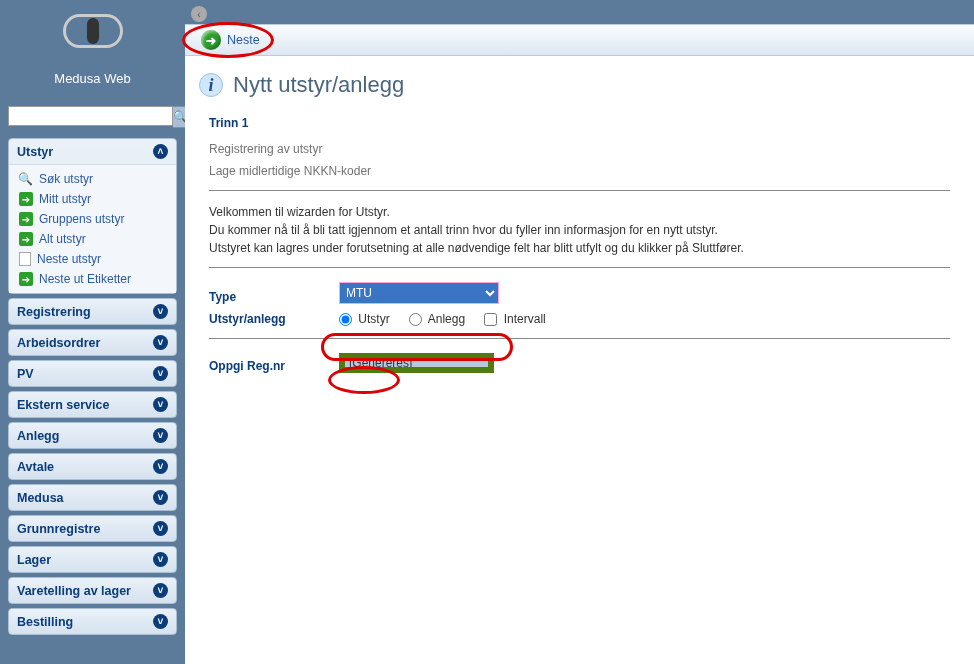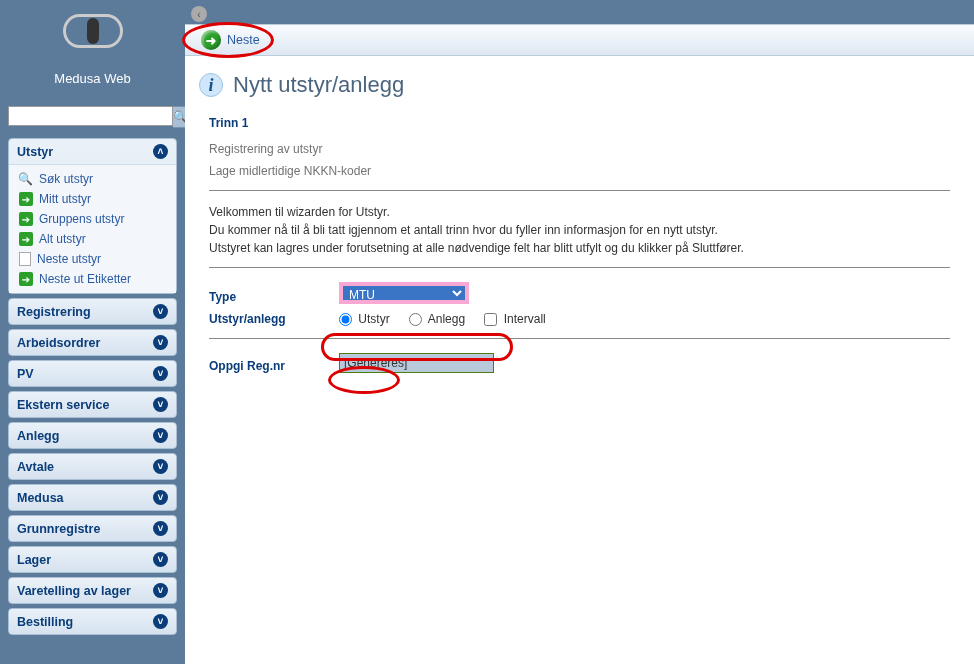--- a/index.html
+++ b/index.html
@@ -121,27 +121,27 @@
   }
   .page-title{font-size:22px;color:#4b657e;font-weight:normal}
   .content{padding:0 24px 0 24px;color:#333}
   .step-title{color:#0a3d7a;font-weight:bold;margin:8px 0 12px}
   .link-line{color:#737373;margin-bottom:8px;cursor:pointer}
   hr.divider{border:none;border-top:1px solid #888;margin:12px 0 14px}
   .welcome p{margin-bottom:4px}
   .form-row{display:flex;align-items:flex-end;margin:8px 0}
   .form-label{width:130px;color:#0a3d7a;font-weight:bold}
   select.type-select{
-    width:130px;height:22px;background:#3a74c4;color:#fff;
-    border:4px solid #f9a8d4;font-size:12px;padding:1px 2px;
+    width:160px;height:22px;background:#3a74c4;color:#fff;
+    border:1px solid #f9a8d4;font-size:12px;padding:1px 2px;
   }
   .radio-group label{margin-right:16px;color:#333;font-size:12px}
   .radio-group input{vertical-align:middle;margin-right:3px}
   .reg-field{
-    width:155px;height:20px;border:1px solid #4d7c0f;
+    width:155px;height:20px;border:6px solid #4d7c0f;
     background:#b9c9dc;color:#333;padding:1px 4px;font-size:12px;
   }
   
   .anno{position:absolute;border:3px solid #d00;border-radius:50%;pointer-events:none}
 </style>
 </head>
 <body>
 
 <div class="left-col">
   <div class="logo-wrap">

